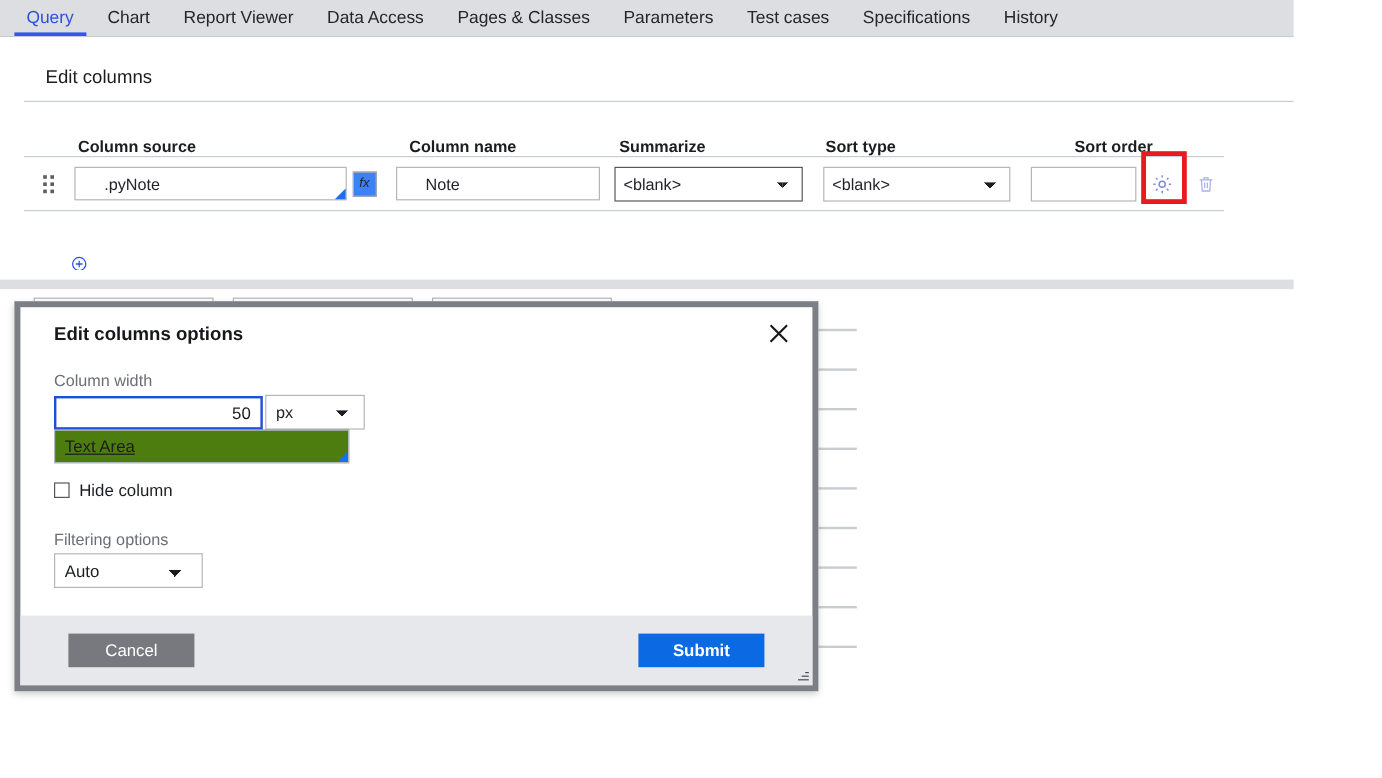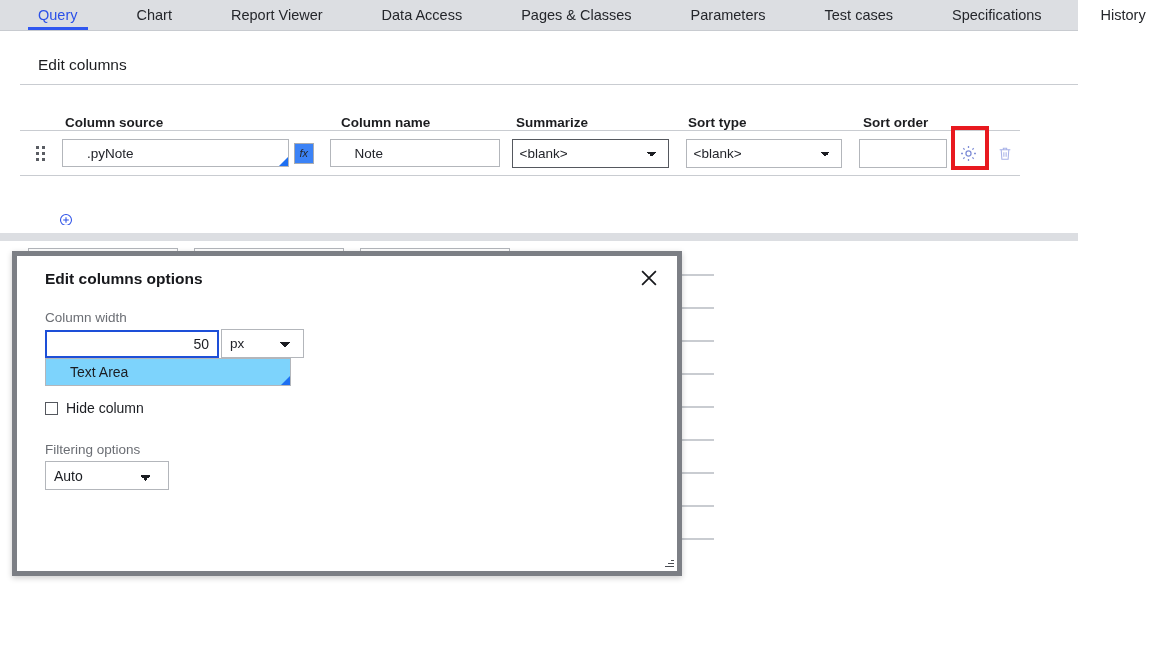--- a/index.html
+++ b/index.html
@@ -11,23 +11,22 @@
   }
   #root { position: relative; width: 1152px; height: 648px; }
 
   
   .tabbar {
     position: absolute; left: 0; top: 0;
     width: 1078px; height: 31px;
     background: #dcdee2;
     border-bottom: 1px solid #c8cbd0;
     display: flex; align-items: stretch;
-    padding-left: 24px;
-    box-sizing: border-box;
-    gap: 31px;
+    padding-left: 8px;
+    box-sizing: border-box;
   }
   .tab {
     display: flex; align-items: center;
     padding: 0 14px;
     font-size: 14.5px;
     color: #24262b;
     position: relative;
     cursor: pointer;
     white-space: nowrap;
   }
@@ -60,21 +59,21 @@
     height: 32px;
     border-bottom: 1px solid #c9ccd1;
     padding-left: 45px;
     box-sizing: border-box;
   }
   .th { font-size: 13.5px; font-weight: bold; color: #1c1d20; }
   .th.c1 { width: 276px; }
   .th.c2 { width: 175px; }
   .th.c3 { width: 172px; }
   .th.c4 { width: 175px; }
-  .th.c5 { width: 130px; }
+  .th.c5 { width: 130px; text-align: center; }
 
   .tbl-row {
     display: flex; align-items: center;
     height: 44px;
     border-bottom: 1px solid #c9ccd1;
   }
   .drag-handle {
     width: 45px; display: flex; justify-content: center; align-items: center;
     cursor: grab;
   }
@@ -216,23 +215,23 @@
       linear-gradient(45deg, transparent 50%, #1b1d22 50%),
       linear-gradient(135deg, #1b1d22 50%, transparent 50%);
     background-position: calc(100% - 18px) 12px, calc(100% - 13px) 12px;
     background-size: 5px 5px, 5px 5px;
     background-repeat: no-repeat;
     outline: none;
   }
   .fmt-wrap { position: relative; width: 246px; }
   .fmt-in {
     width: 100%; height: 28px; box-sizing: border-box;
-    border: 1px solid #b3b6bb; background: #7dd3fc;
-    font-size: 14px; color: #1b1d22; padding: 0 24px;
-    font-family: "Liberation Sans", sans-serif; outline: none;
+    border: 1px solid #b3b6bb; background: #4d7c0f;
+    font-size: 14px; color: #1b1d22; padding: 0 8px;
+    font-family: "Liberation Sans", sans-serif; outline: none; text-decoration: underline;
   }
   .chk-row {
     display: flex; align-items: center; gap: 8px; margin-top: 14px;
     font-size: 14px; color: #1b1d22; cursor: pointer;
   }
   .chk-box {
     width: 13px; height: 13px; border: 1px solid #55585e; background: #fff;
     box-sizing: border-box;
   }
   .filter-sel {
@@ -445,20 +444,24 @@
         <span class="chk-box"></span>
         <span>Hide column</span>
       </div>
 
       <div class="fld-label" style="margin-top:26px">Filtering options</div>
       <select class="filter-sel">
         <option>Auto</option>
       </select>
     </div>
 
+    <div class="dlg-footer">
+      <button class="btn btn-cancel">Cancel</button>
+      <button class="btn btn-submit">Submit</button>
+    </div>
 
     <div class="resize-grip">
         <i></i>
         <i></i>
         <i></i>
       </div>
   </div>
 
 </div>
 

